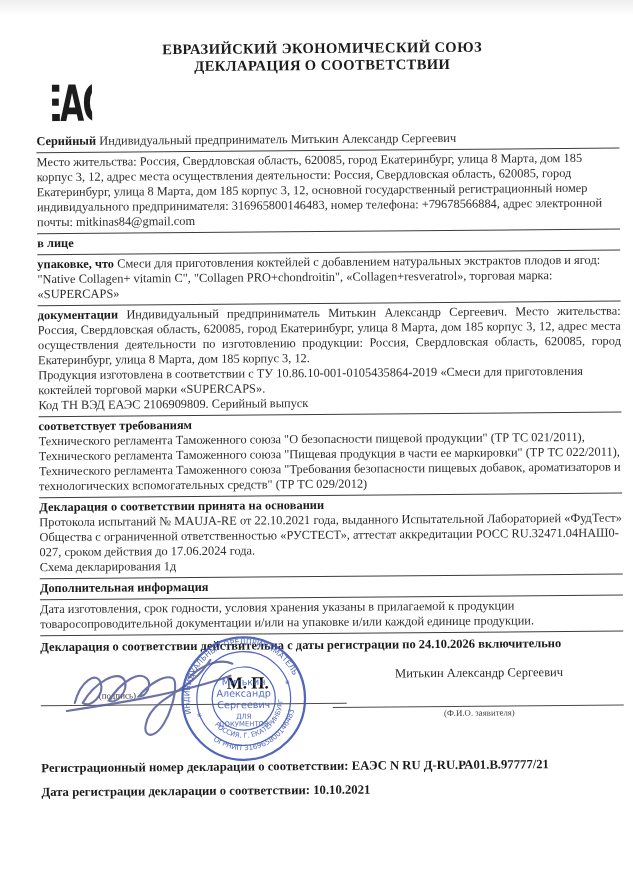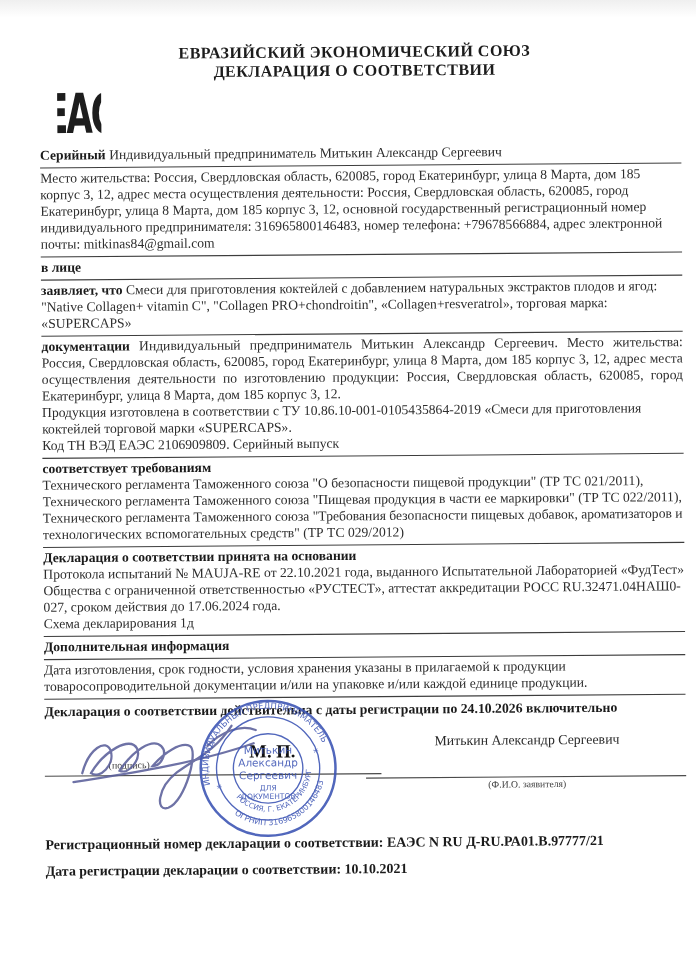--- a/index.html
+++ b/index.html
@@ -57,21 +57,21 @@
 
   <div class="sec">
     <span>Место жительства: Россия, Свердловская область, 620085, город Екатеринбург, улица 8 Марта, дом 185 корпус 3, 12, адрес места осуществления деятельности: Россия, Свердловская область, 620085, город Екатеринбург, улица 8 Марта, дом 185 корпус 3, 12, основной государственный регистрационный номер индивидуального предпринимателя: 316965800146483, номер телефона: +79678566884, адрес электронной почты: mitkinas84@gmail.com</span>
   </div>
 
   <div class="sec">
     <b>в лице</b>
   </div>
 
   <div class="sec">
-    <b>заявляет, что</b>
+    <b>упаковке, что</b>
     <span>Смеси для приготовления коктейлей с добавлением натуральных экстрактов плодов и ягод: "Native Collagen+ vitamin C", "Collagen PRO+chondroitin", «Collagen+resveratrol», торговая марка: «SUPERCAPS»</span>
   </div>
 
   <div class="sec just">
     <div>
       <b>документации</b>
       <span>Индивидуальный предприниматель Митькин Александр Сергеевич. Место жительства: Россия, Свердловская область, 620085, город Екатеринбург, улица 8 Марта, дом 185 корпус 3, 12, адрес места осуществления деятельности по изготовлению продукции: Россия, Свердловская область, 620085, город Екатеринбург, улица 8 Марта, дом 185 корпус 3, 12.</span>
     </div>
     <div style="text-align:left">Продукция изготовлена в соответствии с ТУ 10.86.10-001-0105435864-2019 «Смеси для приготовления коктейлей торговой марки «SUPERCAPS».</div>
     <div style="text-align:left">Код ТН ВЭД ЕАЭС 2106909809. Серийный выпуск</div>

